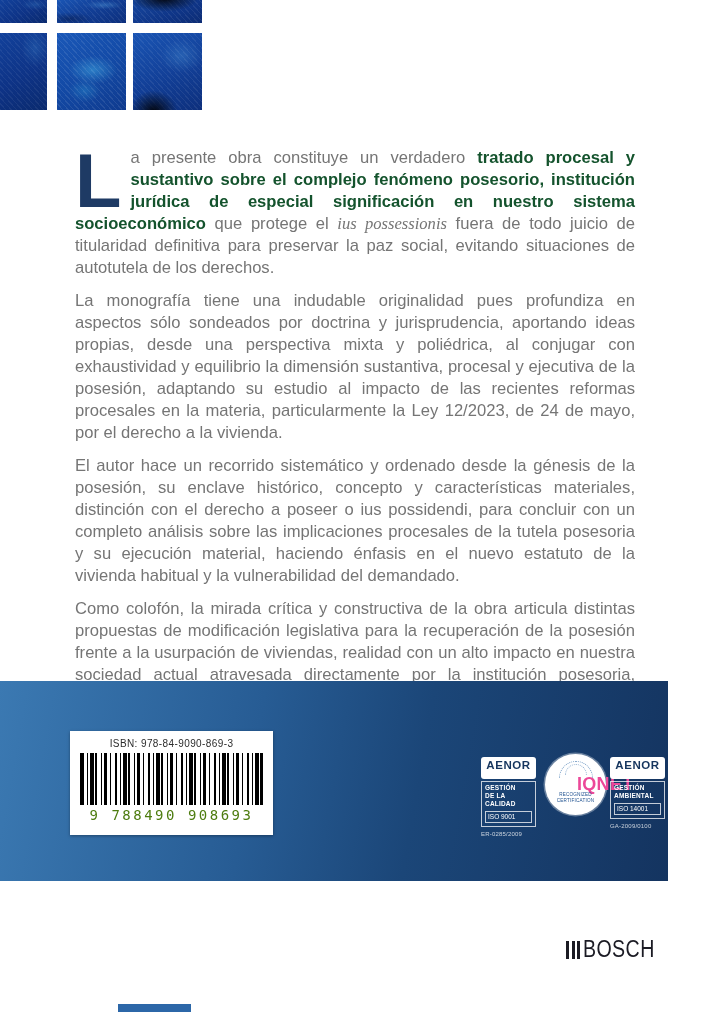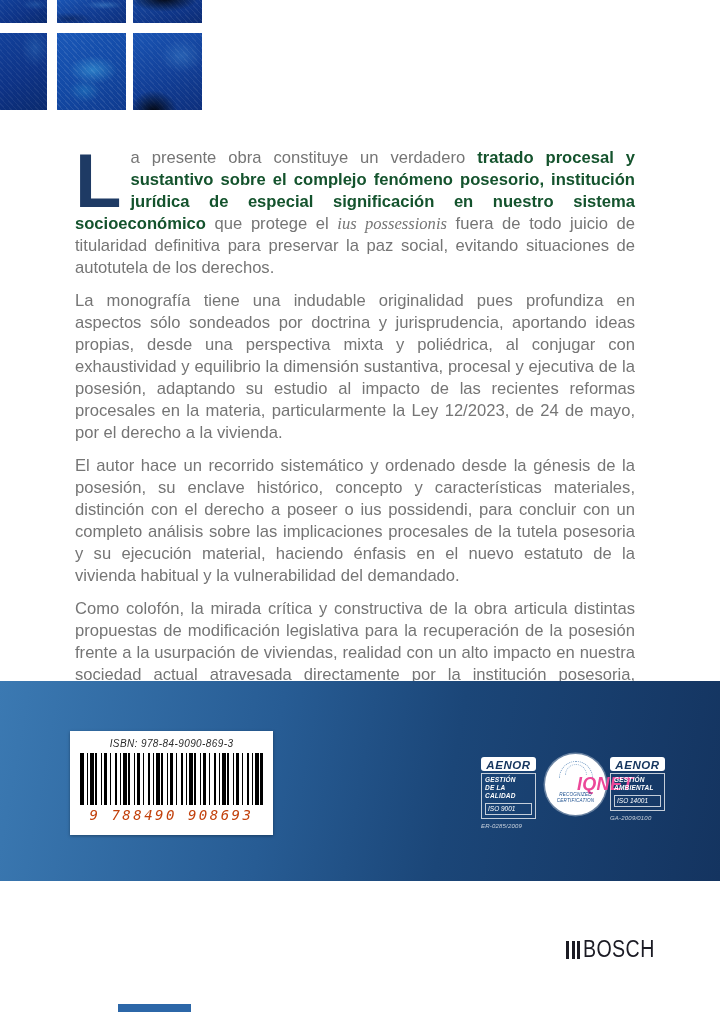--- a/index.html
+++ b/index.html
@@ -57,23 +57,22 @@
   .dropcap {
     float:left; font-size:76px; line-height:56px; font-weight:700;
     color:#1e3a64; padding:6px 9px 0 0;
   }
   .b  { font-weight:700; color:#14532d; }
   .i  { font-style:italic;font-family:Liberation Serif, serif; }
   .lastpara { font-weight:700; color:#1e3a64; }
 
   
   .band {
-    position:absolute; left:0; top:681px; width:720px; height:200px;
+    position:absolute; left:0; top:681px; width:668px; height:200px;
     background:linear-gradient(100deg, #3b79b2 0%, #275c94 38%, #1b4678 62%, #143460 100%);
-    font-style:italic;
   }
 
   
   .barcode-box {
     position:absolute; left:70px; top:50px; width:203px; height:104px;
     background:#ffffff; box-shadow:0 1px 3px rgba(0,0,0,0.35);
     padding:7px 10px 0 10px; text-align:center;
   }
   .isbn-label { font-size:10px; letter-spacing:0.4px; color:#2c2c2c; }
   .bars {
@@ -83,29 +82,29 @@
       #000 5px 6px,  #fff 6px 8px,
       #000 8px 12px, #fff 12px 13px,
       #000 13px 15px,#fff 15px 19px,
       #000 19px 20px,#fff 20px 22px,
       #000 22px 25px,#fff 25px 28px,
       #000 28px 29px,#fff 29px 33px);
     border-left:2px solid #000; border-right:2px solid #000;
   }
   .digits {
     margin-top:2px; font-family:"DejaVu Sans Mono", monospace;
-    font-size:14px; letter-spacing:2.5px; color:#c2410c; white-space:nowrap;
+    font-size:14px; letter-spacing:2.5px; color:#4d7c0f; white-space:nowrap;
   }
 
   
   .aenor { position:absolute; width:55px; top:76px; }
   .aenor .pill {
     background:#fff; border-radius:3px; text-align:center;
     color:#15355e; font-weight:700; font-size:11.5px; letter-spacing:0.6px;
-    padding:2px 0 0 0;
+    padding:2px 0 8px 0;
   }
   .aenor .scope-box {
     border:1px solid rgba(255,255,255,0.75); margin-top:2px; padding:2px 3px 3px 3px;
   }
   .aenor .scope { font-size:6.5px; line-height:8px; font-weight:700; color:#fff; letter-spacing:0.2px; }
   .aenor .iso {
     border:1px solid rgba(255,255,255,0.75); margin-top:3px;
     font-size:6.5px; line-height:8px; color:#fff; padding:1px 2px; text-align:left;
   }
   .aenor .reg { font-size:6px; color:rgba(255,255,255,0.75); margin-top:4px; letter-spacing:0.2px; }

